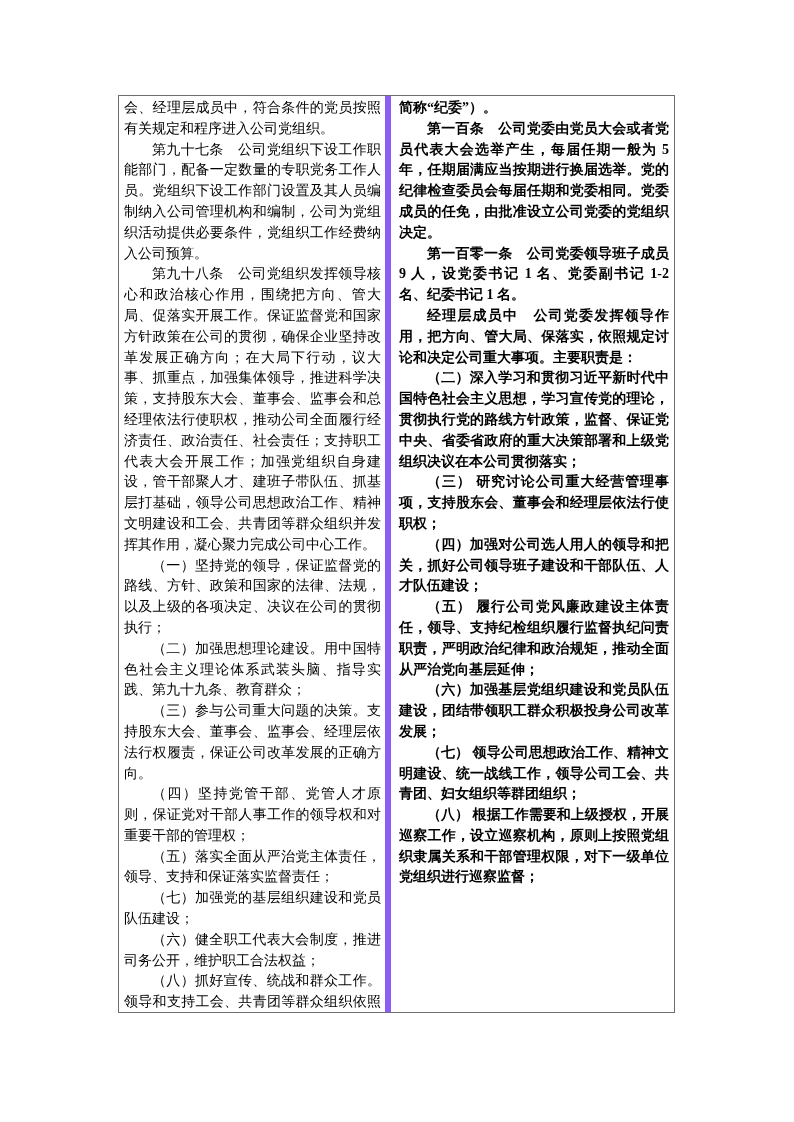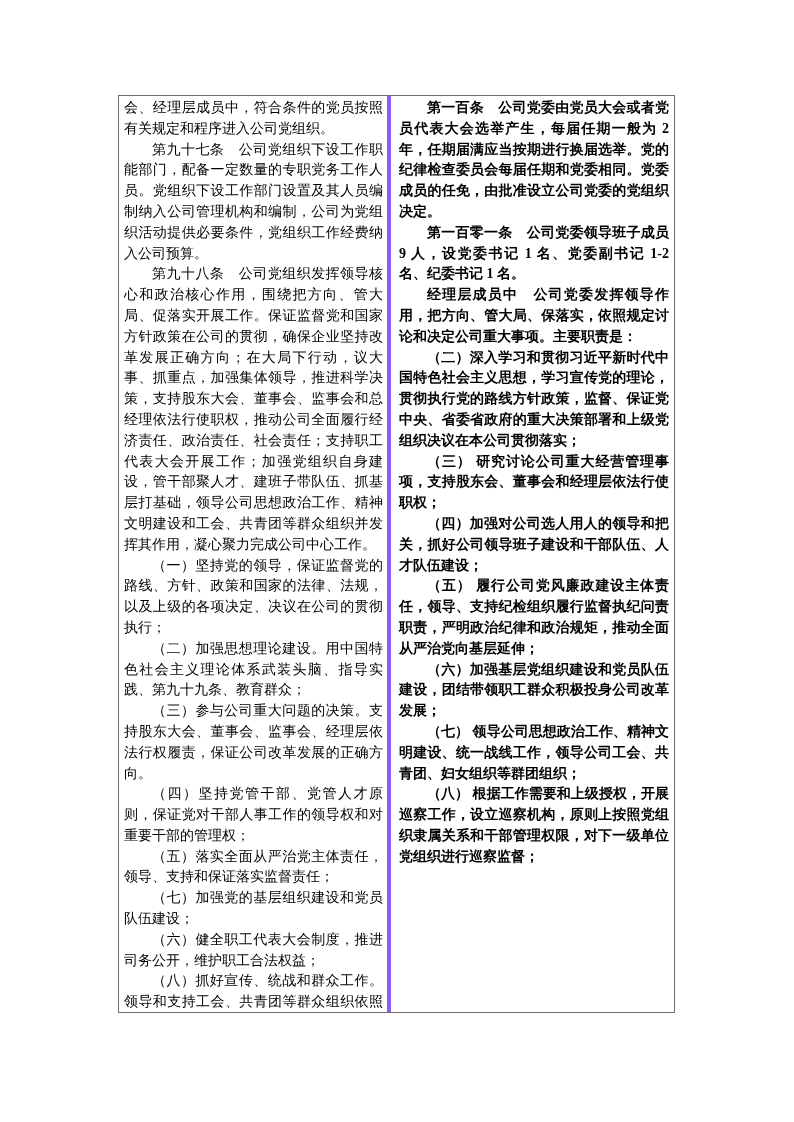--- a/index.html
+++ b/index.html
@@ -30,21 +30,21 @@
     box-sizing: border-box;
     padding: 2px 4px 2px 5px;
     font-size: 14px;
     line-height: 20.8px;
     color: #000000;
     text-align: justify;
     overflow: hidden;
   }
   .cell-left {
     width: 272px;
-    border-right: 4px solid #8b5cf6;
+    border-right: 6px solid #8b5cf6;
   }
   .cell-right {
     flex: 1;
     font-weight: bold;
     padding-left: 8px;
     padding-right: 5px;
   }
   .cell p {
     margin: 0;
     padding: 0;
@@ -65,21 +65,22 @@
         <p class="indent">（一）坚持党的领导，保证监督党的路线、方针、政策和国家的法律、法规，以及上级的各项决定、决议在公司的贯彻执行；</p>
         <p class="indent">（二）加强思想理论建设。用中国特色社会主义理论体系武装头脑、指导实践、第九十九条、教育群众；</p>
         <p class="indent">（三）参与公司重大问题的决策。支持股东大会、董事会、监事会、经理层依法行权履责，保证公司改革发展的正确方向。</p>
         <p class="indent">（四）坚持党管干部、党管人才原则，保证党对干部人事工作的领导权和对重要干部的管理权；</p>
         <p class="indent">（五）落实全面从严治党主体责任，领导、支持和保证落实监督责任；</p>
         <p class="indent">（七）加强党的基层组织建设和党员队伍建设；</p>
         <p class="indent">（六）健全职工代表大会制度，推进司务公开，维护职工合法权益；</p>
         <p class="indent">（八）抓好宣传、统战和群众工作。领导和支持工会、共青团等群众组织依照法律和各自的章程独立自主地开展工作；</p>
       </div>
     <div class="cell cell-right">
-        <p class="indent">第一百条　公司党委由党员大会或者党员代表大会选举产生，每届任期一般为 2 年，任期届满应当按期进行换届选举。党的纪律检查委员会每届任期和党委相同。党委成员的任免，由批准设立公司党委的党组织决定。</p>
+        <p>简称“纪委”）。</p>
+        <p class="indent">第一百条　公司党委由党员大会或者党员代表大会选举产生，每届任期一般为 5 年，任期届满应当按期进行换届选举。党的纪律检查委员会每届任期和党委相同。党委成员的任免，由批准设立公司党委的党组织决定。</p>
         <p class="indent">第一百零一条　公司党委领导班子成员 9 人，设党委书记 1 名、党委副书记 1-2 名、纪委书记 1 名。</p>
         <p class="indent">经理层成员中　公司党委发挥领导作用，把方向、管大局、保落实，依照规定讨论和决定公司重大事项。主要职责是：</p>
         <p class="indent">（二）深入学习和贯彻习近平新时代中国特色社会主义思想，学习宣传党的理论，贯彻执行党的路线方针政策，监督、保证党中央、省委省政府的重大决策部署和上级党组织决议在本公司贯彻落实；</p>
         <p class="indent">（三） 研究讨论公司重大经营管理事项，支持股东会、董事会和经理层依法行使职权；</p>
         <p class="indent">（四）加强对公司选人用人的领导和把关，抓好公司领导班子建设和干部队伍、人才队伍建设；</p>
         <p class="indent">（五） 履行公司党风廉政建设主体责任，领导、支持纪检组织履行监督执纪问责职责，严明政治纪律和政治规矩，推动全面从严治党向基层延伸；</p>
         <p class="indent">（六）加强基层党组织建设和党员队伍建设，团结带领职工群众积极投身公司改革发展；</p>
         <p class="indent">（七） 领导公司思想政治工作、精神文明建设、统一战线工作，领导公司工会、共青团、妇女组织等群团组织；</p>
         <p class="indent">（八） 根据工作需要和上级授权，开展巡察工作，设立巡察机构，原则上按照党组织隶属关系和干部管理权限，对下一级单位党组织进行巡察监督；</p>
       </div>

